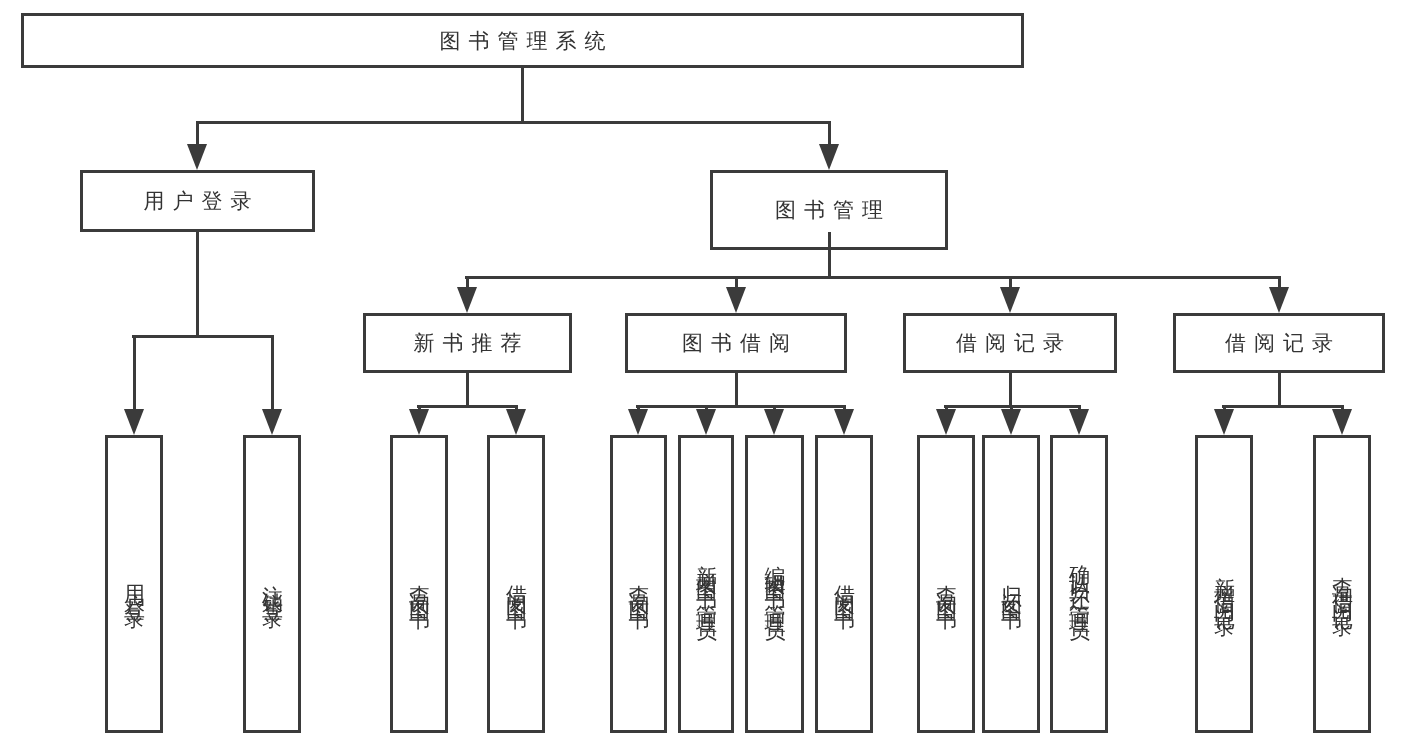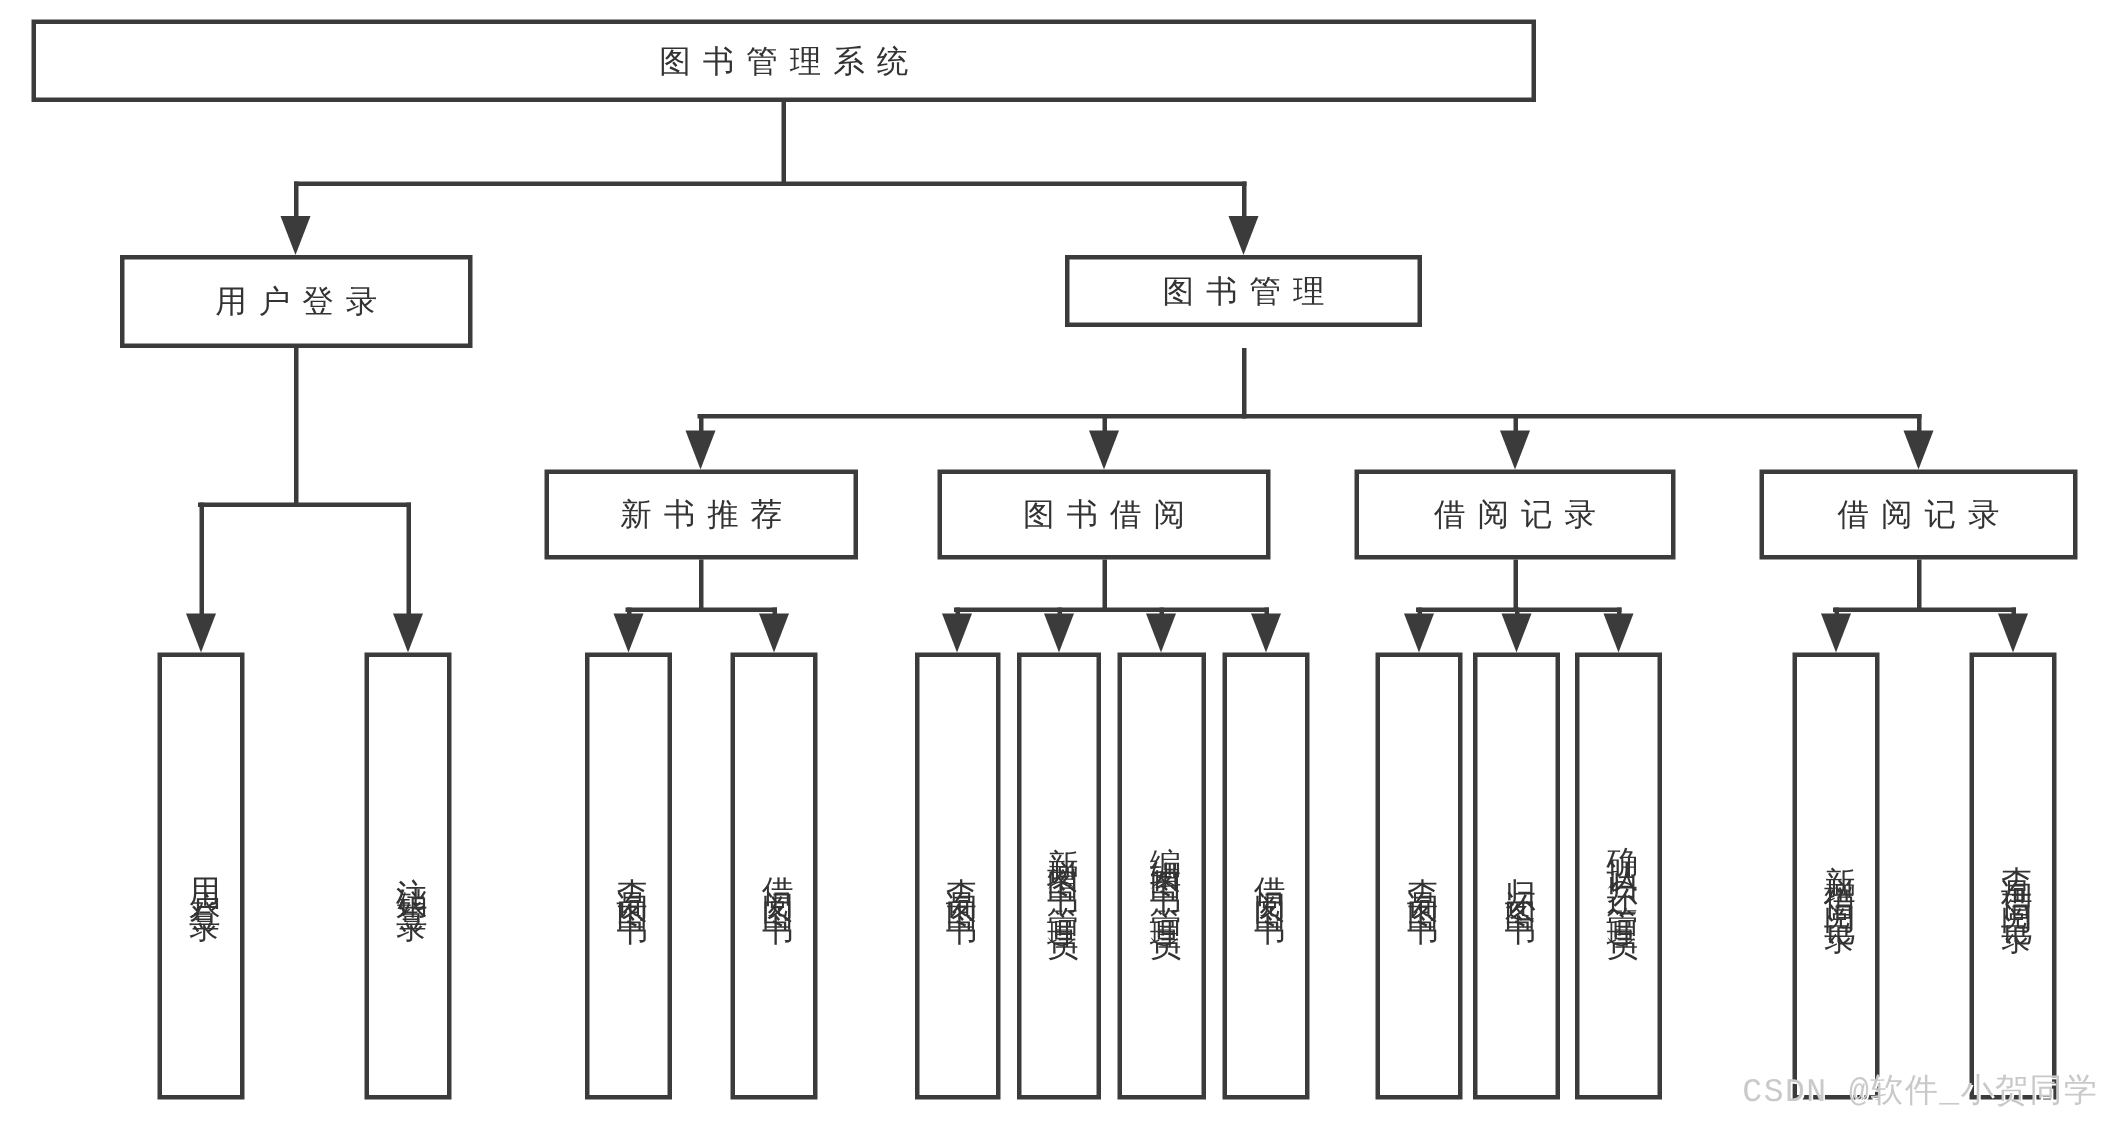--- a/index.html
+++ b/index.html
@@ -6,21 +6,21 @@
     --line:#3b3b3b;
     --text:#333333;
     --watermark:#c9c9c9;
     --bg:#ffffff;
   }
   html,body{margin:0;padding:0;background:var(--bg);}
   .canvas{
     position:relative;
     width:1405px;height:747px;
     background:var(--bg);
-    font-family:Liberation Mono, monospace;
+    font-family:Liberation Serif, serif;
     overflow:hidden;
   }
   .box{
     position:absolute;
     box-sizing:border-box;
     border:3px solid var(--line);
     background:#fff;
     display:flex;align-items:center;justify-content:center;
     color:var(--text);
     font-size:21px;
@@ -63,21 +63,21 @@
 
 <div class="canvas">
 
   <div class="box" style="left:21px;top:13px;width:1003px;height:55px">
     <span>图书管理系统</span>
   </div>
 
   <div class="box" style="left:80px;top:170px;width:235px;height:62px">
     <span>用户登录</span>
   </div>
-  <div class="box" style="left:710px;top:170px;width:238px;height:48px">
+  <div class="box" style="left:710px;top:170px;width:238px;height:80px">
     <span>图书管理</span>
   </div>
 
   <div class="box" style="left:625px;top:313px;width:222px;height:60px">
     <span>图书借阅</span>
   </div>
   <div class="box" style="left:363px;top:313px;width:209px;height:60px">
     <span>新书推荐</span>
   </div>
   <div class="box" style="left:903px;top:313px;width:214px;height:60px">
@@ -197,15 +197,14 @@
 
   <div>
     <div class="vline" style="left:1278px;top:373px;height:35px"></div>
     <div class="hline" style="left:1222px;top:405px;width:122px"></div>
     <div class="vline" style="left:1223px;top:405px;height:8px"></div>
     <div class="arr" style="left:1214px;top:409px"></div>
     <div class="vline" style="left:1341px;top:405px;height:8px"></div>
     <div class="arr" style="left:1332px;top:409px"></div>
   </div>
 
-  <div class="watermark">CSDN @软件_小贺同学</div>
 
 </div>
 
 </body></html>

